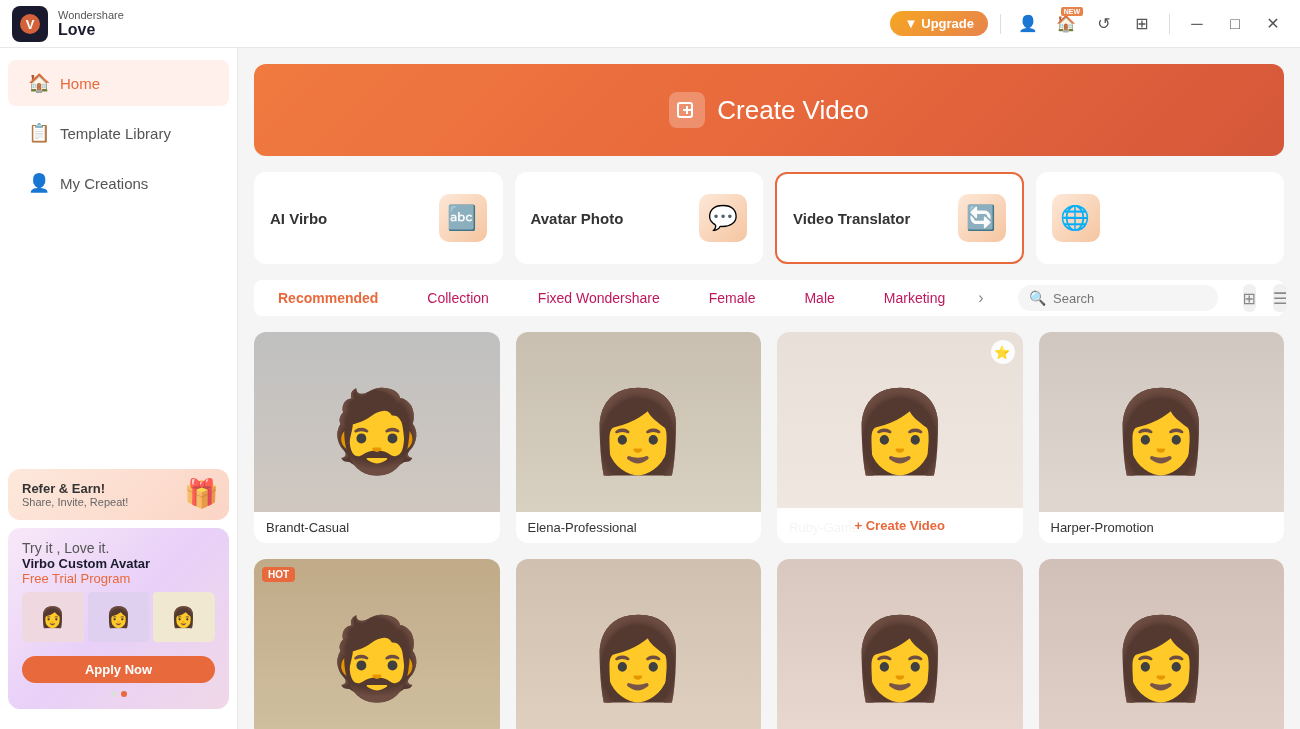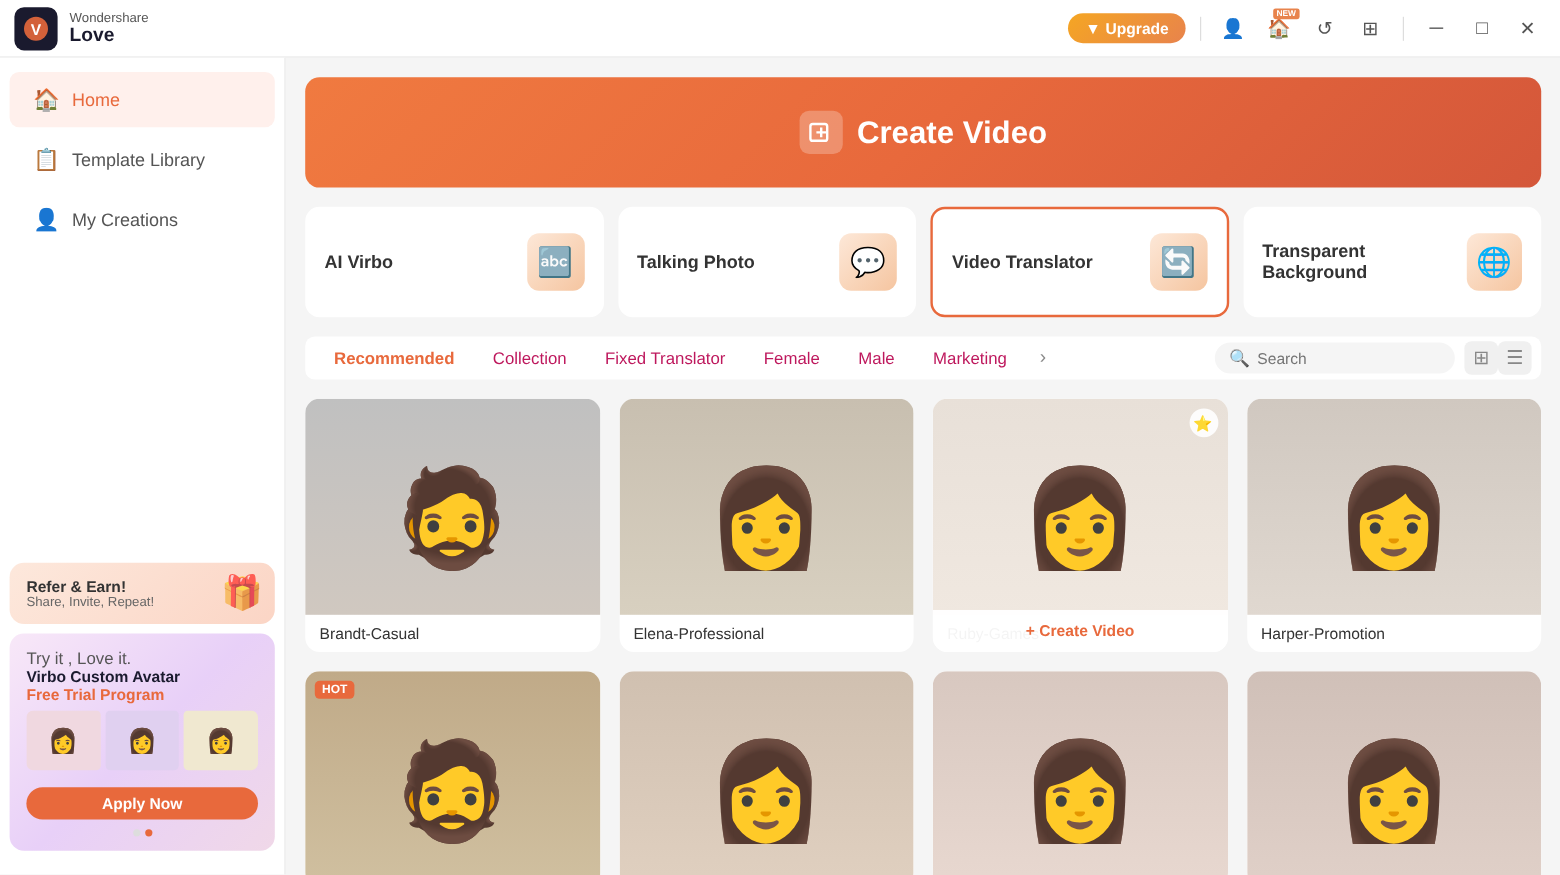--- a/index.html
+++ b/index.html
@@ -129,21 +129,21 @@
     .banner-refer-title { font-size: 13px; font-weight: 700; color: #333; }
     .banner-refer-sub { font-size: 11px; color: #666; }
     .banner-avatar {
       background: linear-gradient(135deg, #f8e8f8, #e8d0f8, #f0d8e8);
       border-radius: 12px;
       padding: 12px 14px;
       position: relative;
     }
     .banner-avatar-title { font-size: 14px; color: #555; }
     .banner-avatar-title2 { font-size: 13px; font-weight: 700; color: #1a1a2e; }
-    .banner-avatar-sub { font-size: 13px; font-weight: 700; color: #e8693c; }
+    .banner-avatar-sub { font-size: 13px; font-weight: 400; color: #e8693c; }
     .apply-btn {
       background: #e8693c;
       color: #fff;
       border: none;
       border-radius: 20px;
       padding: 6px 20px;
       font-size: 13px;
       font-weight: 600;
       cursor: pointer;
       margin-top: 8px;
@@ -179,21 +179,21 @@
       background: rgba(255,255,255,0.25);
       border-radius: 8px;
       display: flex;
       align-items: center;
       justify-content: center;
       color: #fff;
       font-size: 20px;
     }
     .create-video-text {
       font-size: 26px;
-      font-weight: 700;
+      font-weight: 400;
       color: #fff;
     }
 
     
     .feature-cards {
       display: grid;
       grid-template-columns: repeat(4, 1fr);
       gap: 12px;
       margin-bottom: 16px;
     }
@@ -214,21 +214,21 @@
     .feature-card-name {
       font-size: 15px;
       font-weight: 600;
       color: #333;
     }
 
     
     .filter-row {
       display: flex;
       align-items: center;
-      gap: 0;
+      gap: 17px;
       margin-bottom: 16px;
       background: #fff;
       border-radius: 8px;
       padding: 4px 8px;
     }
     .filter-tab {
       padding: 6px 16px;
       font-size: 14px;
       color: #be185d;
       cursor: pointer;
@@ -433,37 +433,36 @@
       </div>
       <span class="create-video-text">Create Video</span>
     </div>
 
     <div class="feature-cards">
       <div class="feature-card">
         <span class="feature-card-name">AI Virbo</span>
         <div style="width:48px;height:48px;background:linear-gradient(135deg,#fde8d8,#f5c5a0);border-radius:10px;display:flex;align-items:center;justify-content:center;font-size:24px;">🔤</div>
       </div>
       <div class="feature-card">
-        <span class="feature-card-name">Talking Photo</span>
+        <span class="feature-card-name">Avatar Photo</span>
         <div style="width:48px;height:48px;background:linear-gradient(135deg,#fde8d8,#f5c5a0);border-radius:10px;display:flex;align-items:center;justify-content:center;font-size:24px;">💬</div>
       </div>
       <div class="feature-card highlighted">
         <span class="feature-card-name">Video Translator</span>
         <div style="width:48px;height:48px;background:linear-gradient(135deg,#fde8d8,#f5c5a0);border-radius:10px;display:flex;align-items:center;justify-content:center;font-size:24px;">🔄</div>
       </div>
       <div class="feature-card">
-        <span class="feature-card-name">Transparent Background</span>
         <div style="width:48px;height:48px;background:linear-gradient(135deg,#fde8d8,#f5c5a0);border-radius:10px;display:flex;align-items:center;justify-content:center;font-size:24px;">🌐</div>
       </div>
     </div>
 
     <div class="filter-row">
       <div class="filter-tab active">Recommended</div>
       <div class="filter-tab">Collection</div>
-      <div class="filter-tab">Fixed Translator</div>
+      <div class="filter-tab">Fixed Wondershare</div>
       <div class="filter-tab">Female</div>
       <div class="filter-tab">Male</div>
       <div class="filter-tab">Marketing</div>
       <div class="filter-more">›</div>
       <div class="filter-spacer"></div>
       <div class="search-box">
         <span style="color:#888;font-size:14px;">🔍</span>
         <input type="text" placeholder="Search" style="">
       </div>
       <div class="search-icon-btn" style="margin-left:8px;background:#f0f0f0;border-radius:6px;">⊞</div>

